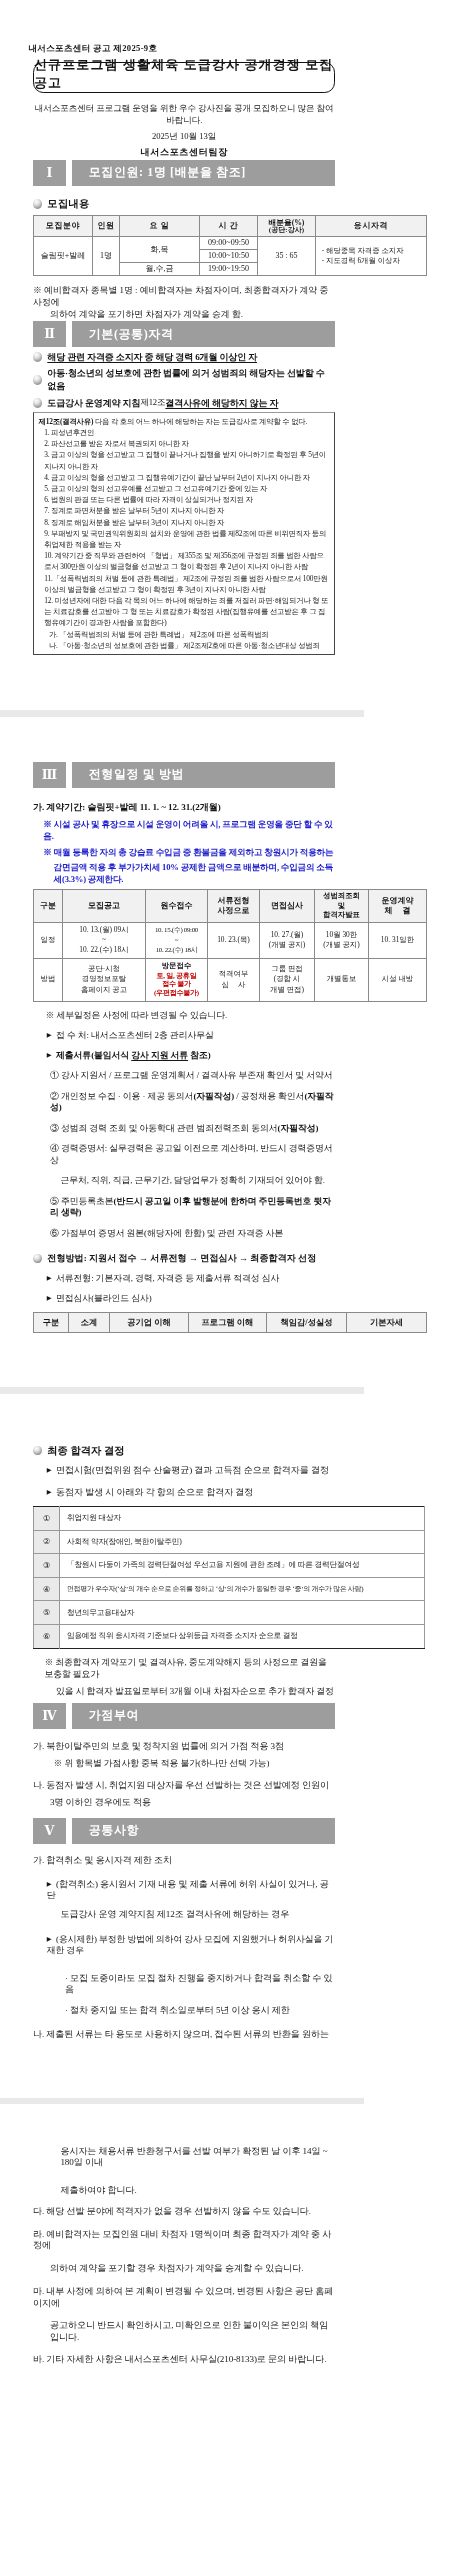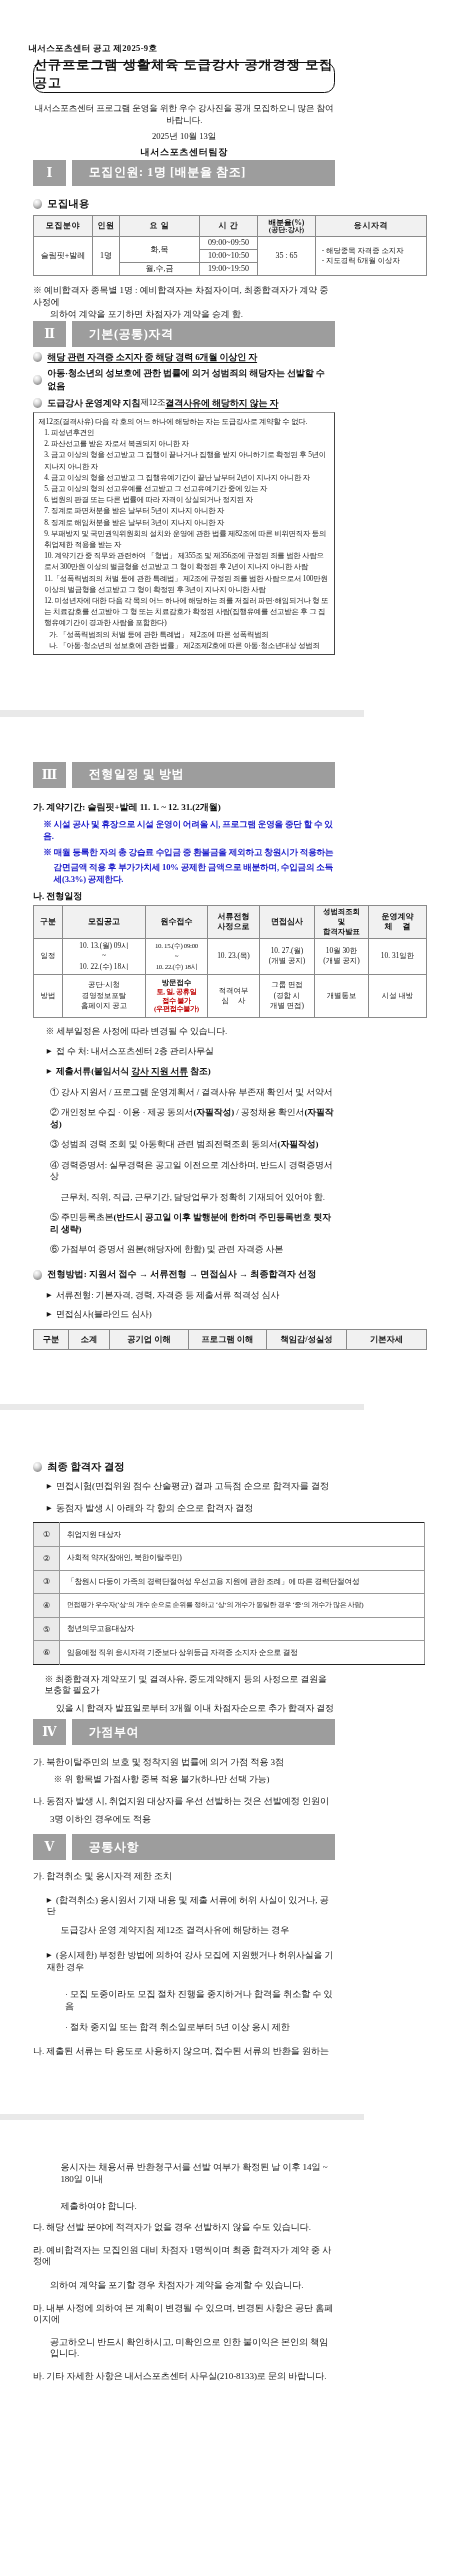--- a/index.html
+++ b/index.html
@@ -45,21 +45,21 @@
   .note-g .ind{margin-left:17px;}
 
   
   .bul{display:flex;align-items:center;font-size:9.1px;font-weight:bold;margin-top:3.4px;letter-spacing:-0.2px;}
   .bul:first-of-type{margin-top:9.1px;}
   .ul{text-decoration:underline;text-underline-offset:1.7px;}
   .mid-normal{font-weight:normal;font-size:8.6px;}
 
   .a12box{margin-top:2.3px;border:0.6px solid #444;border-top:1.7px solid #999;padding:2.9px 4.6px 3.4px 4.6px;
           font-size:7.4px;line-height:11.2px;letter-spacing:-0.2px;}
-  .a12box .b{font-weight:normal;}
+  .a12box .b{font-weight:bold;}
   .a12line{padding-left:5.7px;}
   .a12line.sub{padding-left:10.3px;}
 
   
   .h-ga{margin-top:13.7px;font-size:9.1px;font-weight:bold;letter-spacing:-0.1px;}
   .blue{color:#2222cc;font-weight:bold;font-size:8.6px;margin-top:3.4px;margin-left:10.3px;letter-spacing:-0.2px;}
   .blue.first{margin-top:5.1px;}
   .blue.cont{margin-left:20.6px;}
 
   .t2{margin-top:2.3px;width:392px;border:1.1px solid #777;table-layout:fixed;}
@@ -213,21 +213,20 @@
   <div class="band" style="margin-top:45px;">
     <div class="num">Ⅲ</div>
     <div class="bar">전형일정 및 방법</div>
   </div>
 
   <div class="h-ga">가. 계약기간: 슬림핏+발레 11. 1. ~ 12. 31.(2개월)</div>
   <div class="blue first">※ 시설 공사 및 휴장으로 시설 운영이 어려울 시, 프로그램 운영을 중단 할 수 있음.</div>
   <div class="blue">※ 매월 등록한 자의 총 강습료 수입금 중 환불금을 제외하고 창원시가 적용하는</div>
   <div class="blue cont">감면금액 적용 후 부가가치세 10% 공제한 금액으로 배분하며, 수입금의 소득세(3.3%) 공제한다.</div>
 
-  <div class="h-ga" style="margin-top:3.4px;">나. 전형일정</div>
 
   <table class="t2">
     <colgroup>
           <col style="width:29px">
           <col style="width:83px">
           <col style="width:62px">
           <col style="width:52px">
           <col style="width:55px">
           <col style="width:54px">
           <col style="width:58px">

